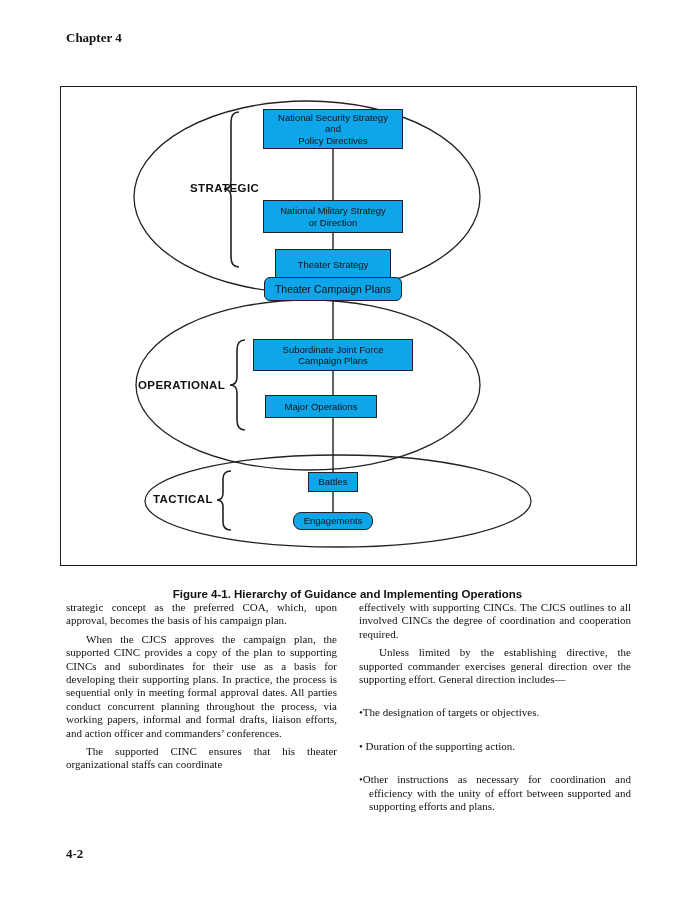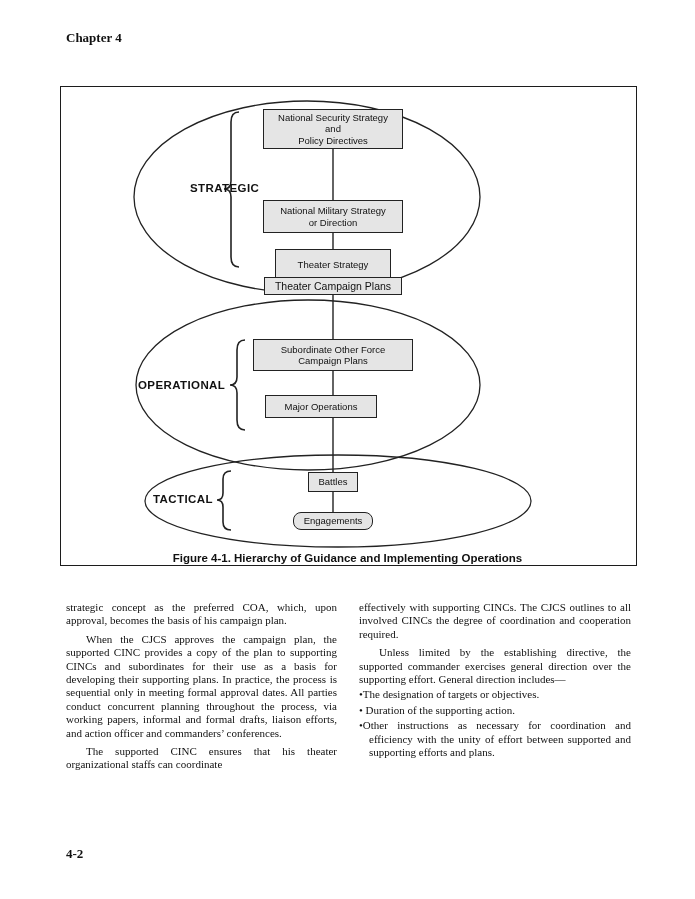--- a/index.html
+++ b/index.html
@@ -18,45 +18,45 @@
     font:bold 13px "Liberation Serif", serif;
   }
   .figure-frame {
     position:absolute; left:60px; top:86px;
     width:575px; height:478px;
     border:1.5px solid #1c1c1c; background:#fff;
   }
   .figure-canvas { position:absolute; left:0; top:0; width:575px; height:478px; }
   .dbox {
     position:absolute; box-sizing:border-box;
-    border:1px solid #222; background:#e5e5e5;
+    border:1px solid #222; background:#0ea5e9;
     display:flex; align-items:center; justify-content:center;
     text-align:center; white-space:pre-line;
     font:9.5px/1.18 "Liberation Sans", sans-serif; color:#111;
     z-index:2;
   }
   .dbox.big { font-size:10.5px; }
   .lvl {
     position:absolute; z-index:2;
     font:bold 11.5px "Liberation Sans", sans-serif;
     letter-spacing:0.4px; color:#111;
   }
   .figure-caption {
-    position:absolute; left:0; top:552px; width:695px;
+    position:absolute; left:0; top:588px; width:695px;
     text-align:center;
     font:bold 11.5px "Liberation Sans", sans-serif;
   }
   .col { position:absolute; top:601px; font-size:11px; line-height:13.4px; text-align:justify; }
   .col-left  { left:66px;  width:271px; }
   .col-right { left:359px; width:272px; }
   .col p { margin:0; }
   .col p + p { margin-top:5px; }
   .col p.indent { text-indent:20px; }
   .bullet {
-    margin-top:2px; padding-left:10px; text-indent:-10px;
+    margin-top:20px; padding-left:10px; text-indent:-10px;
     text-align:justify;
   }
 </style>
 </head>
 <body>
 
 <div class="chapter-header">Chapter 4</div>
 
 <div class="figure-frame">
   <svg class="figure-canvas" viewBox="0 0 575 478">
@@ -72,22 +72,22 @@
   <div class="lvl" style="left:85px; top:95px;margin-left:44px;">STRATEGIC</div>
   <div class="lvl" style="left:77px; top:292px;">OPERATIONAL</div>
   <div class="lvl" style="left:92px; top:406px;">TACTICAL</div>
 
   <div class="dbox" style="left:202px; top:22px;  width:140px; height:40px;">National Security Strategy
 and
 Policy Directives</div>
   <div class="dbox" style="left:202px; top:113px; width:140px; height:33px;">National Military Strategy
 or Direction</div>
   <div class="dbox" style="left:214px; top:162px; width:116px; height:32px;">Theater Strategy</div>
-  <div class="dbox big" style="left:203px; top:190px; width:138px; height:18px;">Theater Campaign Plans</div>
-  <div class="dbox" style="left:192px; top:252px; width:160px; height:32px;">Subordinate Other Force
+  <div class="dbox big" style="left:203px; top:190px; width:138px; height:24px;border-radius:6px;">Theater Campaign Plans</div>
+  <div class="dbox" style="left:192px; top:252px; width:160px; height:32px;">Subordinate Joint Force
 Campaign Plans</div>
   <div class="dbox" style="left:204px; top:308px; width:112px; height:23px;text-align:center;">Major Operations</div>
   <div class="dbox" style="left:247px; top:385px; width:50px;  height:20px;">Battles</div>
   <div class="dbox" style="left:232px; top:425px; width:80px;  height:18px;border-radius:8px;">Engagements</div>
 </div>
 
 <div class="figure-caption">Figure 4-1. Hierarchy of Guidance and Implementing Operations</div>
 
 <div class="col col-left">
   <p>strategic concept as the preferred COA, which, upon approval, becomes the basis of his campaign plan.</p>

